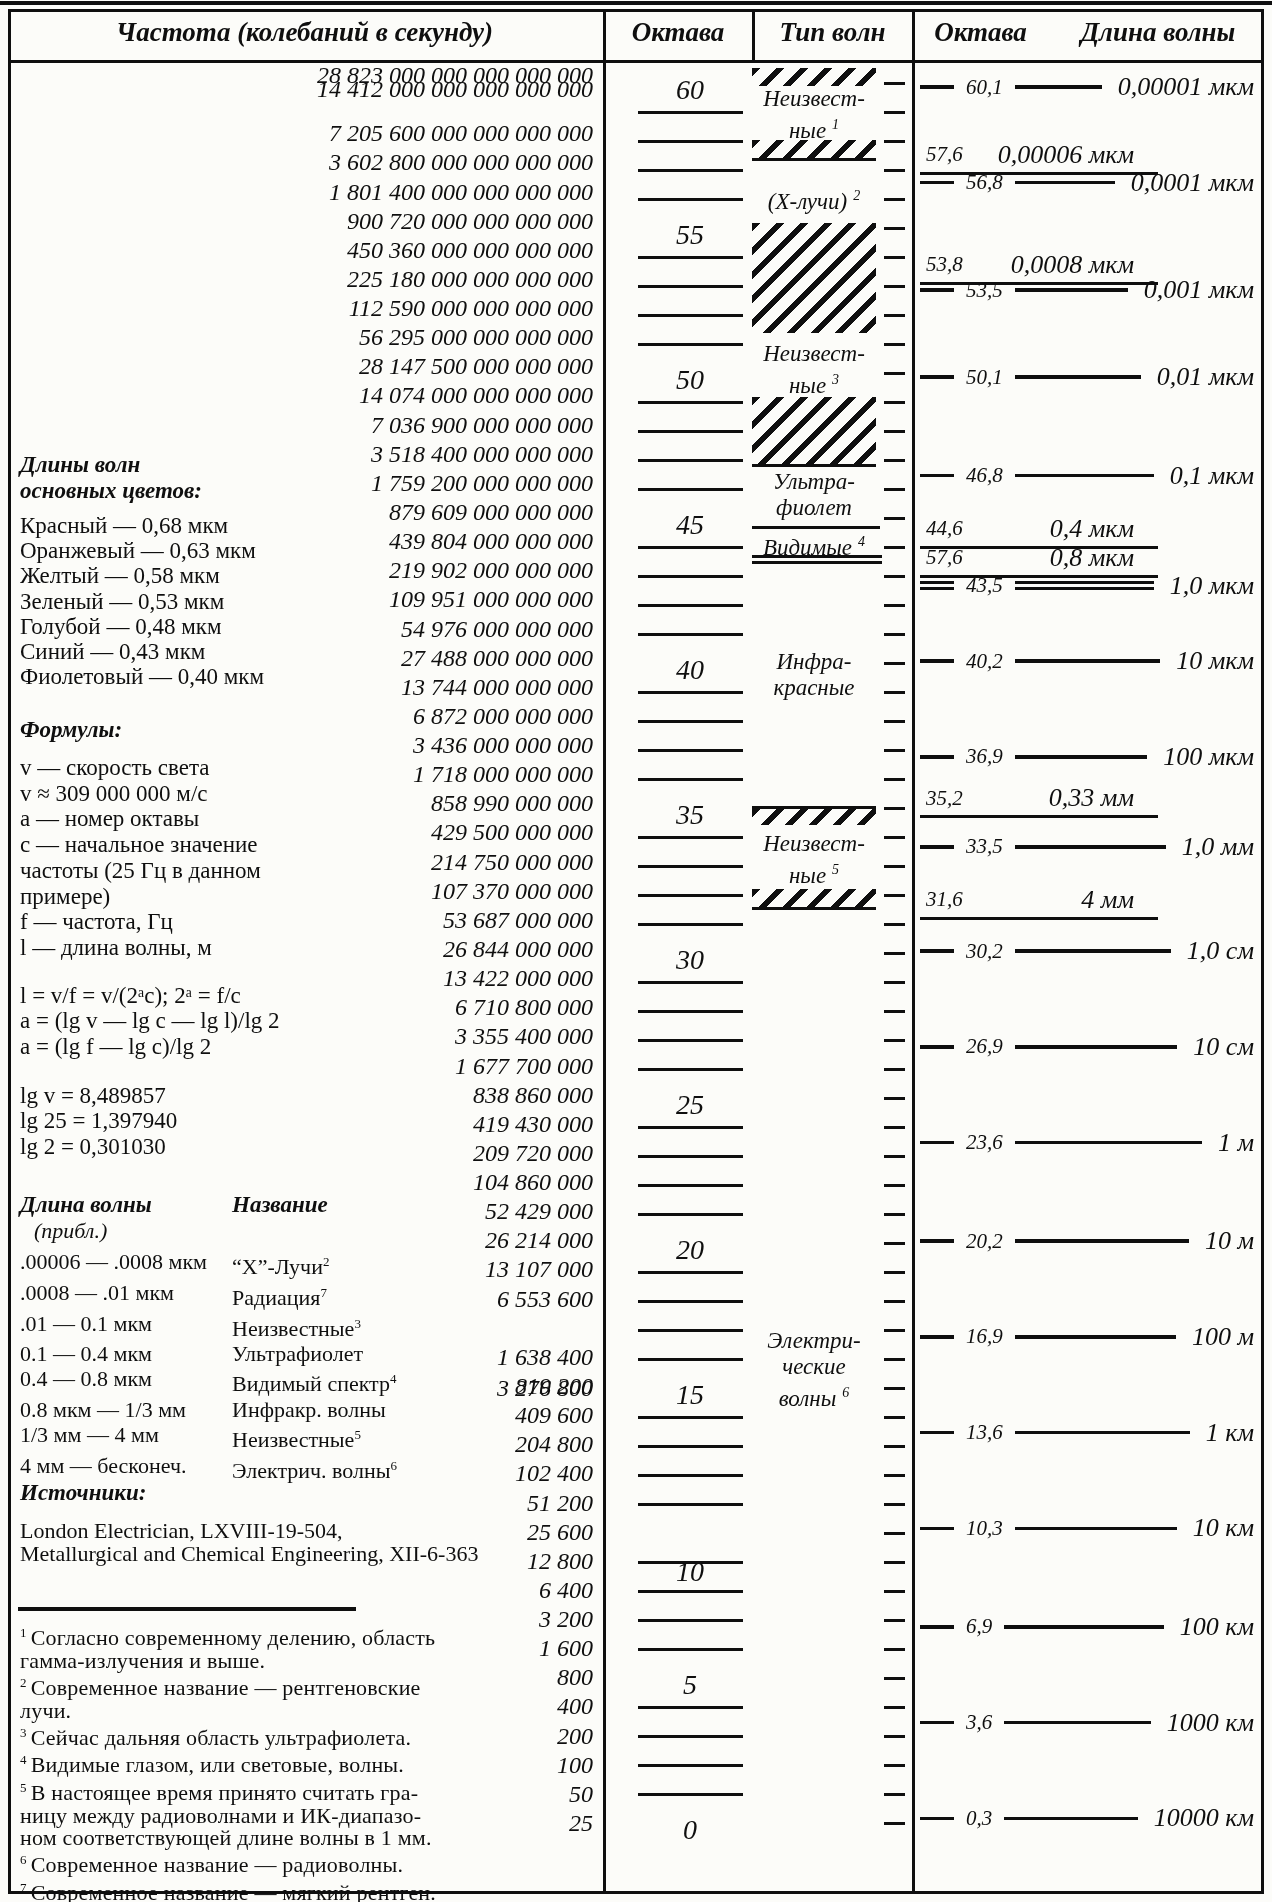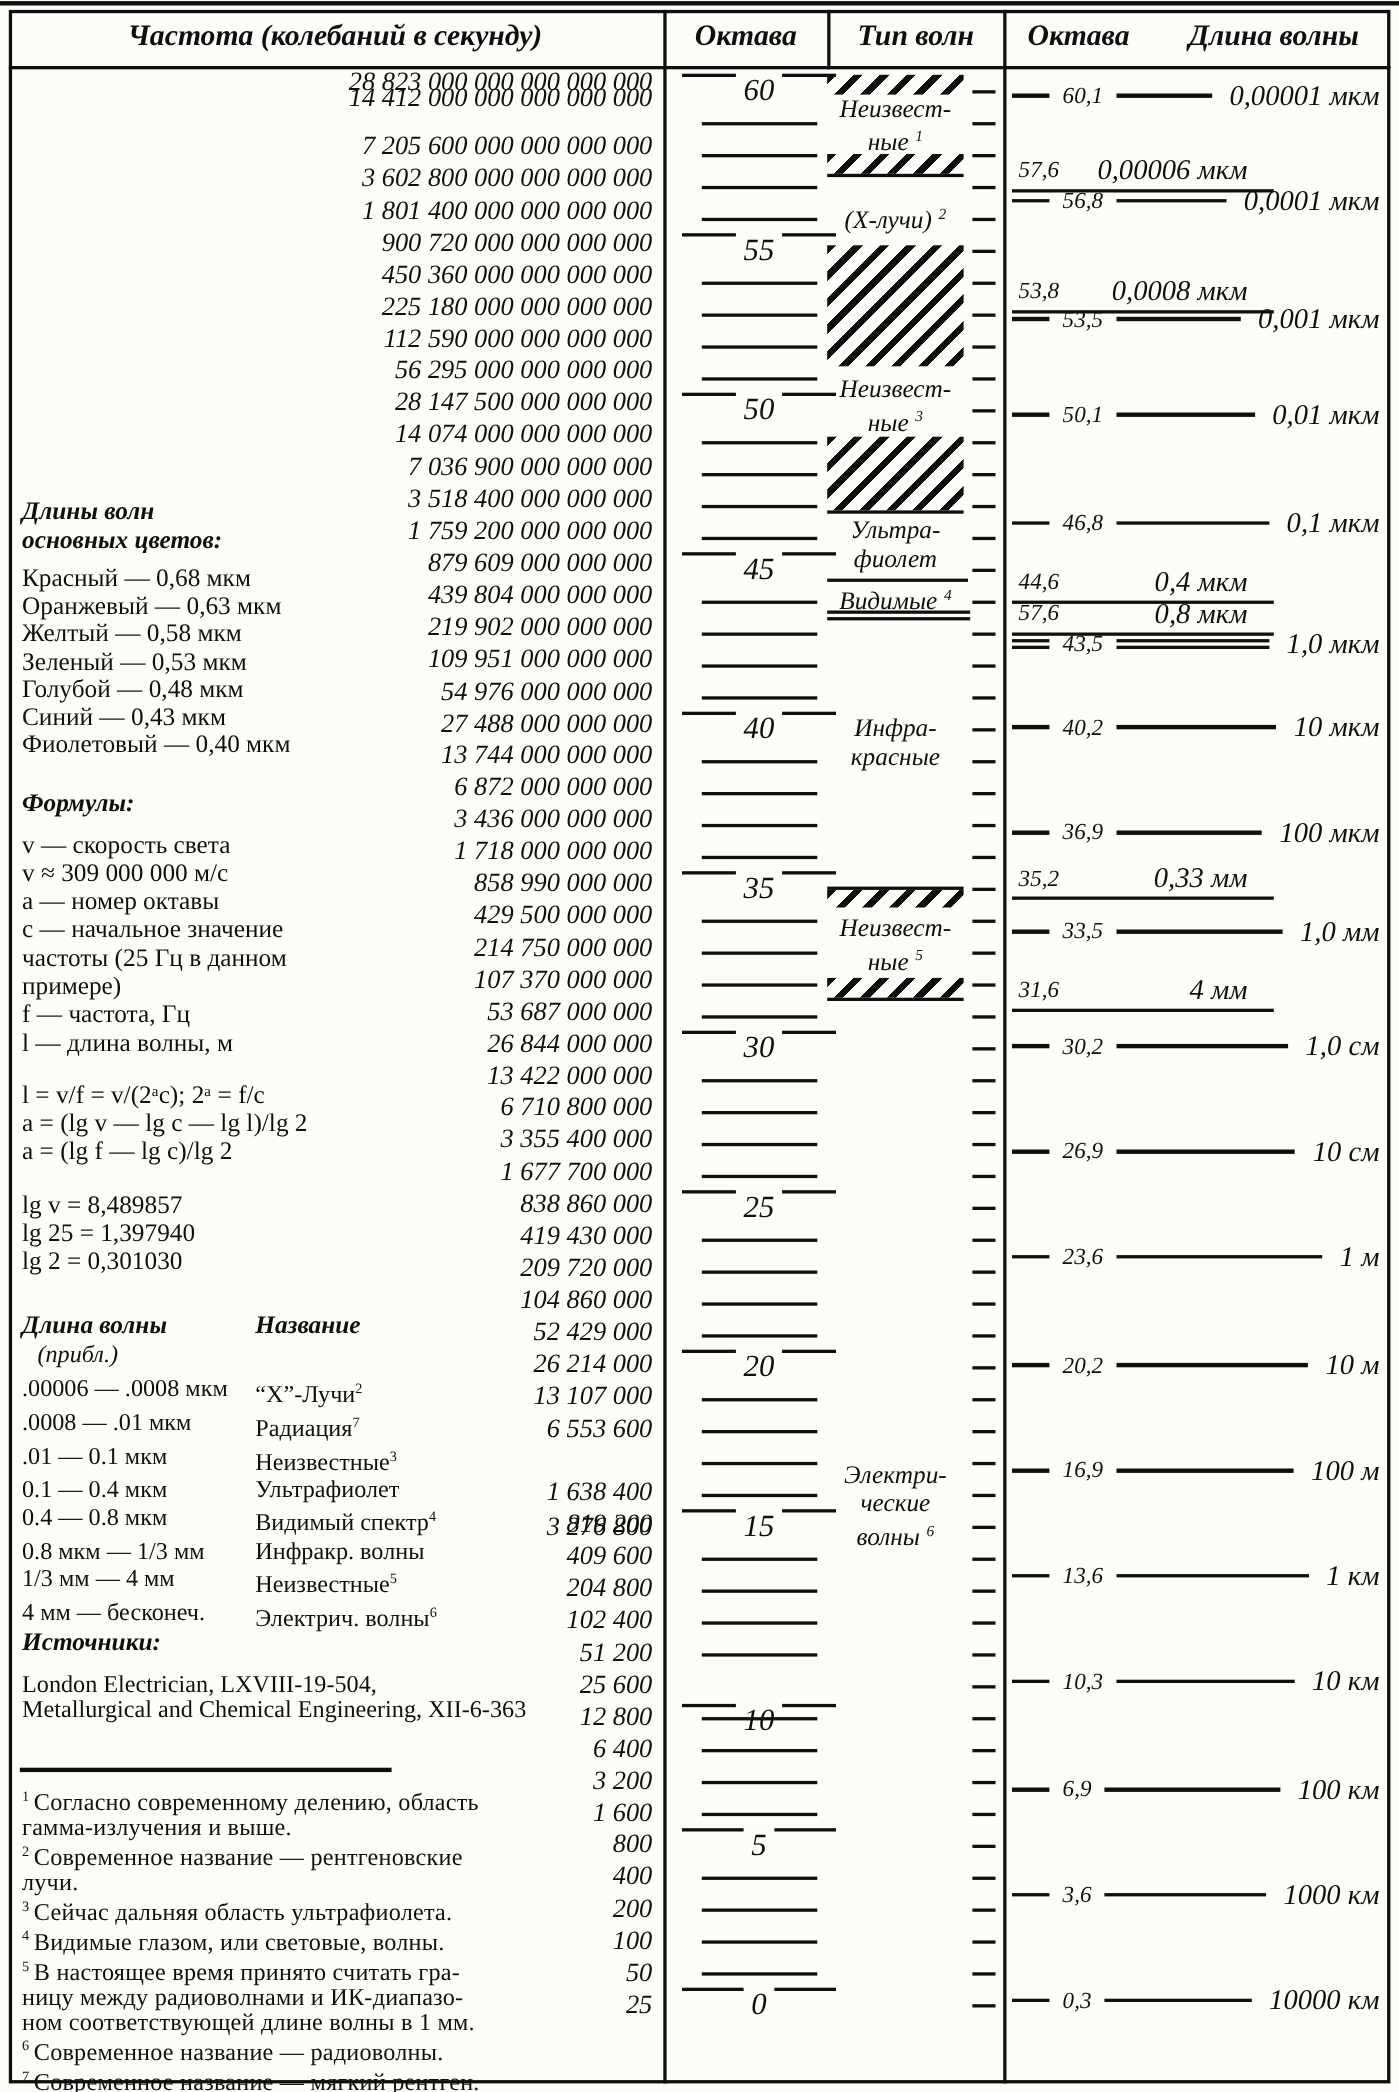--- a/index.html
+++ b/index.html
@@ -23,22 +23,22 @@
   .hdr-oct2{left:918px;width:125px;}
   .hdr-wl{left:1058px;width:200px;}
 
   
   .freq{position:absolute;left:30px;width:563px;text-align:right;font-style:italic;
         font-size:24px;line-height:30px;white-space:nowrap;}
 
   
   .octline{position:absolute;left:638px;width:105px;height:3px;background:#0f0f0f;}
   .rtick{position:absolute;left:884px;width:21px;height:3px;background:#0f0f0f;}
-  .octlab{position:absolute;left:620px;width:140px;height:32px;display:flex;gap:7px;
-          font-style:italic;font-size:28px;}
+  .octlab{position:absolute;left:620px;width:140px;height:32px;display:flex;align-items:center;gap:7px;
+          font-style:italic;font-size:28px;flex-direction:column;}
   .octlab .d{flex:1;height:3px;background:#0f0f0f;}
   .octlab .n{flex:none;}
 
   
   .hatch{position:absolute;left:752px;width:124px;
          background:repeating-linear-gradient(135deg,#0f0f0f 0 6px,transparent 6px 17px);}
   .hatch.eb{border-bottom:3px solid #0f0f0f;}
   .hatch.et{border-top:3px solid #0f0f0f;}
   .bandlab{position:absolute;left:740px;width:148px;text-align:center;font-style:italic;
            font-size:23px;line-height:26px;white-space:nowrap;}

